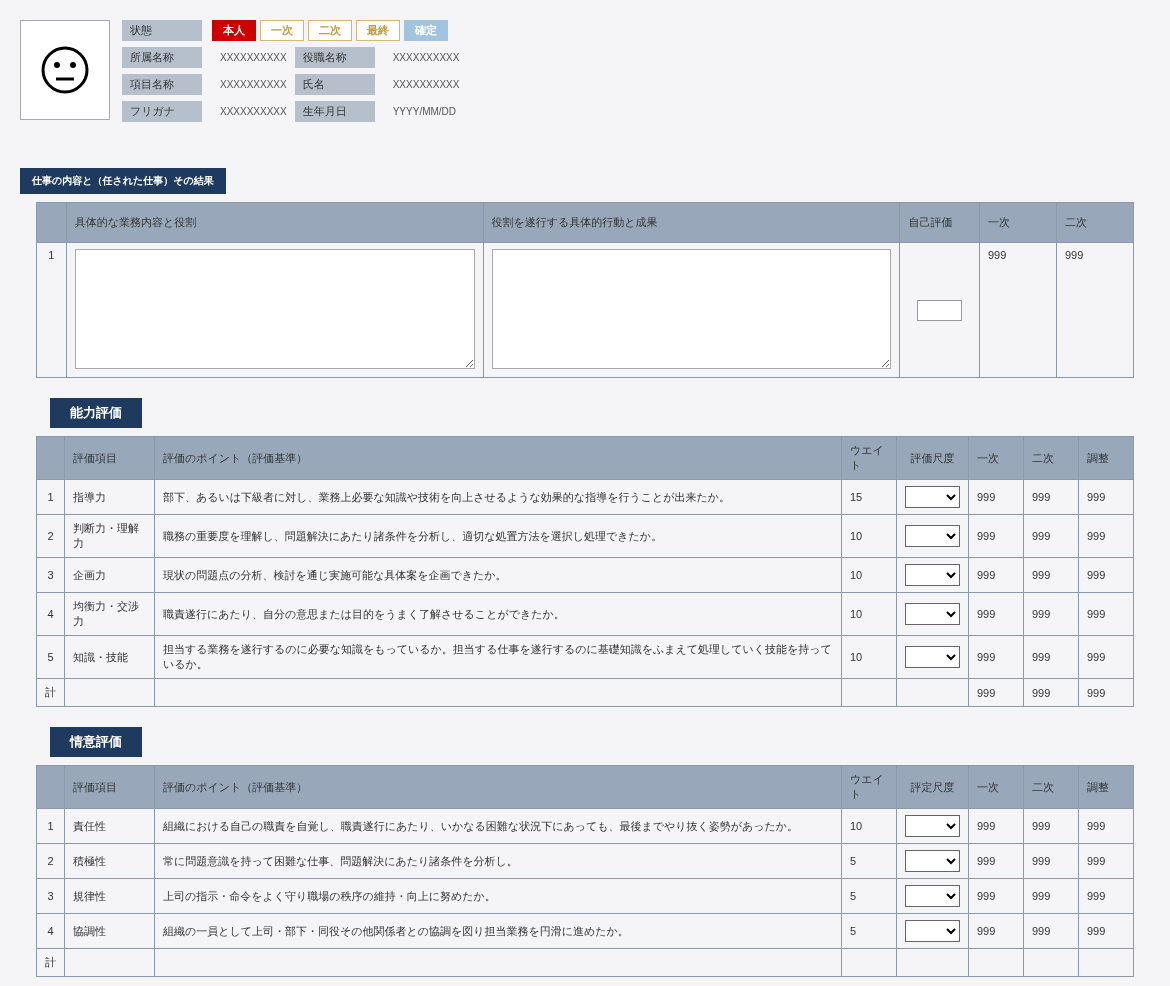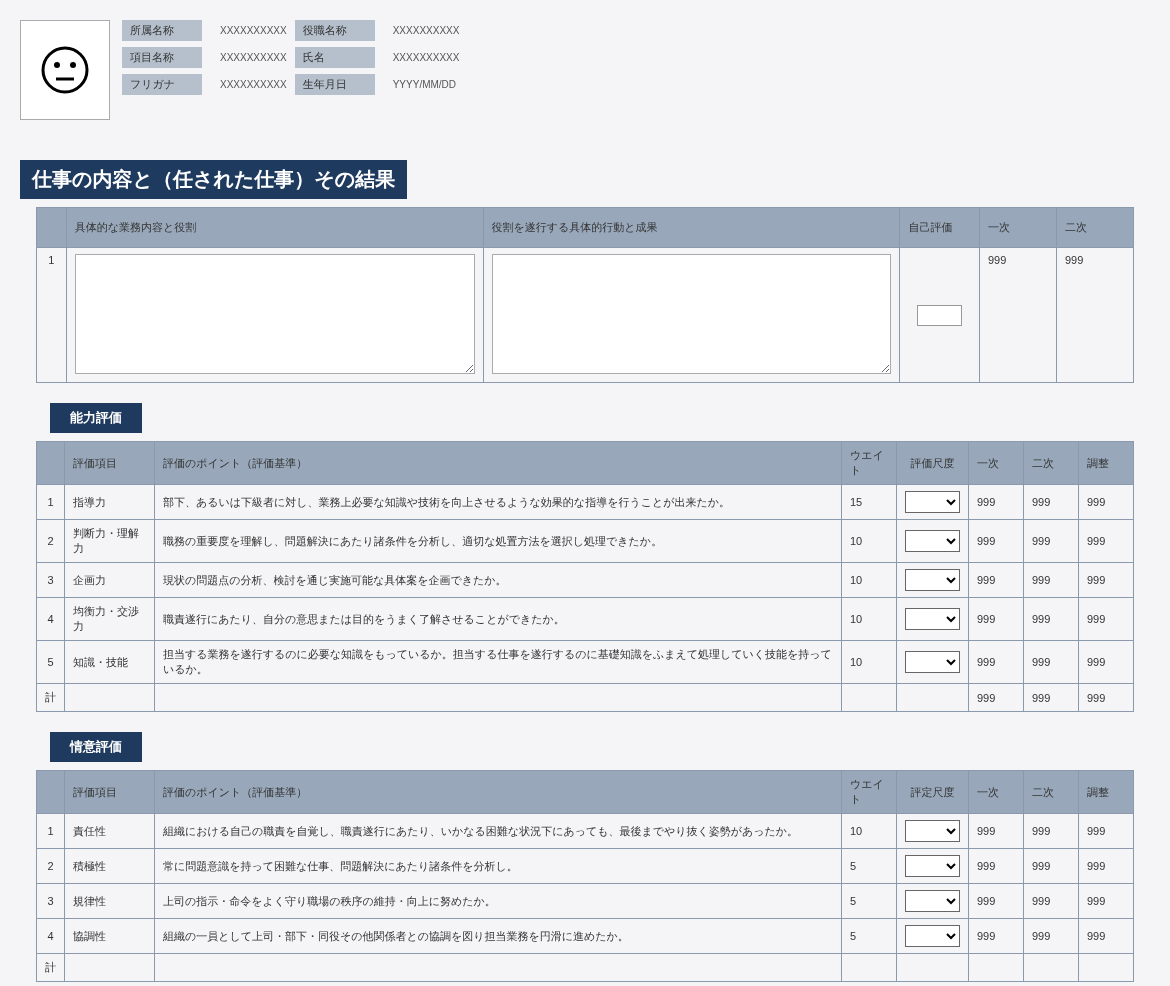--- a/index.html
+++ b/index.html
@@ -61,21 +61,21 @@
     .badge-3 { background: #fff; color: #c49b3f; border-color: #d4b877; }
     .badge-4 { background: #a3c4de; color: #fff; }
     .info-columns {
       display: flex;
     }
     .section-header {
       background: #1f3a5f;
       color: #fff;
       padding: 6px 12px;
       font-weight: bold;
-      font-size: 20px;
+      font-size: 10px;
       margin-bottom: 8px;
       display: inline-block;
     }
     .section-header-tab {
       background: #1f3a5f;
       color: #fff;
       padding: 6px 20px;
       font-weight: bold;
       font-size: 13px;
       margin: 20px 0 8px 30px;
@@ -146,20 +146,30 @@
 <div class="header-section">
   <div class="avatar-box">
     <svg width="50" height="50" viewBox="0 0 50 50">
       <circle cx="25" cy="25" r="22" fill="none" stroke="#000" stroke-width="3"></circle>
       <circle cx="17" cy="20" r="3" fill="#000"></circle>
       <circle cx="33" cy="20" r="3" fill="#000"></circle>
       <line x1="16" y1="34" x2="34" y2="34" stroke="#000" stroke-width="3"></line>
     </svg>
   </div>
   <div class="profile-info">
+    <div class="info-row">
+      <div class="info-label">状態</div>
+      <div class="status-badges">
+        <span class="badge badge-self">本人</span>
+        <span class="badge badge-1">一次</span>
+        <span class="badge badge-2">二次</span>
+        <span class="badge badge-3">最終</span>
+        <span class="badge badge-4">確定</span>
+      </div>
+    </div>
     <div class="info-columns">
       <div>
         <div class="info-row">
           <div class="info-label">所属名称</div>
           <div class="info-value">XXXXXXXXXX</div>
         </div>
         <div class="info-row">
           <div class="info-label">項目名称</div>
           <div class="info-value">XXXXXXXXXX</div>
         </div>

